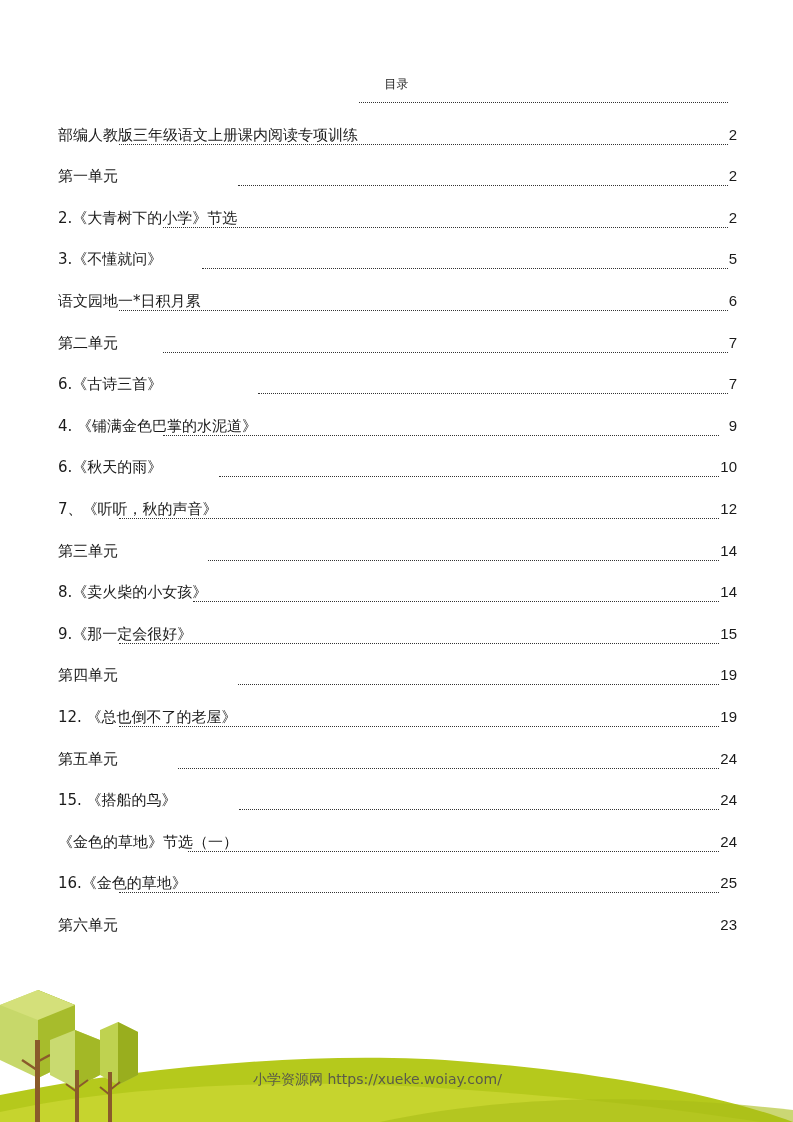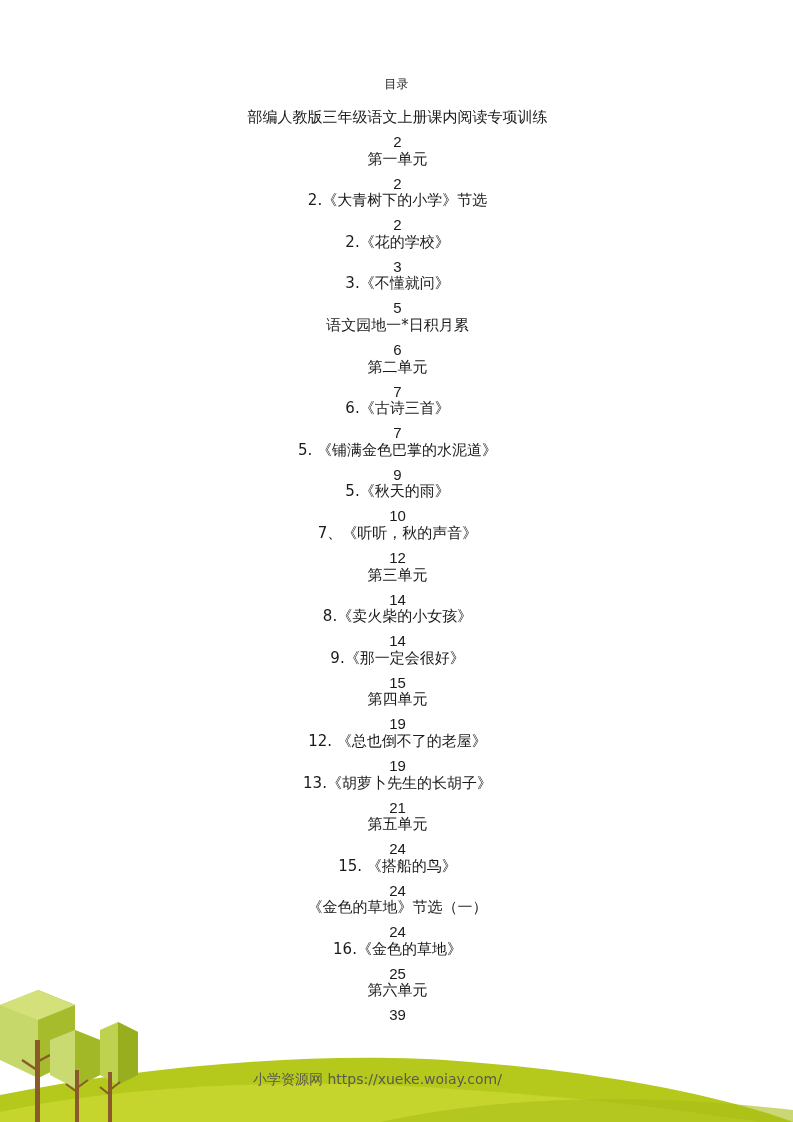--- a/index.html
+++ b/index.html
@@ -10,23 +10,23 @@
     color: #1a1a1a;
   }
   .page-title {
     position: absolute; top: 76px; left: 0; width: 793px;
     text-align: center; font-size: 12px; color: #222;
   }
   .toc {
     position: absolute; left: 58px; top: 105px; width: 679px;
   }
   .toc-row {
-    display: flex; align-items: center;
+    display: flex; align-items: flex-end;
     height: 41.6px; line-height: 24px;
-    font-size: 15px; white-space: nowrap; flex-direction: column;
+    font-size: 15px; white-space: nowrap;
   }
   .toc-label { flex: 0 0 auto; }
   .toc-dots {
     flex: 1 1 auto; overflow: hidden; margin: 0 1px;
     border-bottom: 1.6px dotted #333; height: 0; position: relative; top: -3px;
     align-self: baseline;
   }
   .toc-page { flex: 0 0 auto; font-family: "Liberation Sans", sans-serif; font-size: 15px; }
   .footer-text {
     position: absolute; top: 1071px; left: 253px;
@@ -83,51 +83,46 @@
       <span class="toc-label">第一单元</span>
       <span class="toc-dots"></span>
       <span class="toc-page">2</span>
     </div>
   <div class="toc-row">
       <span class="toc-label">2.《大青树下的小学》节选</span>
       <span class="toc-dots"></span>
       <span class="toc-page">2</span>
     </div>
   <div class="toc-row">
-      <span class="toc-label">2.《花的学校》</span>
-      <span class="toc-dots"></span>
-      <span class="toc-page">3</span>
-    </div>
-  <div class="toc-row">
       <span class="toc-label">3.《不懂就问》</span>
       <span class="toc-dots"></span>
       <span class="toc-page">5</span>
     </div>
   <div class="toc-row">
       <span class="toc-label">语文园地一*日积月累</span>
       <span class="toc-dots"></span>
       <span class="toc-page">6</span>
     </div>
   <div class="toc-row">
       <span class="toc-label">第二单元</span>
       <span class="toc-dots"></span>
       <span class="toc-page">7</span>
     </div>
   <div class="toc-row">
       <span class="toc-label">6.《古诗三首》</span>
       <span class="toc-dots"></span>
       <span class="toc-page">7</span>
     </div>
   <div class="toc-row">
-      <span class="toc-label">5. 《铺满金色巴掌的水泥道》</span>
+      <span class="toc-label">4. 《铺满金色巴掌的水泥道》</span>
       <span class="toc-dots"></span>
       <span class="toc-page">9</span>
     </div>
   <div class="toc-row">
-      <span class="toc-label">5.《秋天的雨》</span>
+      <span class="toc-label">6.《秋天的雨》</span>
       <span class="toc-dots"></span>
       <span class="toc-page">10</span>
     </div>
   <div class="toc-row">
       <span class="toc-label">7、《听听，秋的声音》</span>
       <span class="toc-dots"></span>
       <span class="toc-page">12</span>
     </div>
   <div class="toc-row">
       <span class="toc-label">第三单元</span>
@@ -148,25 +143,20 @@
       <span class="toc-label">第四单元</span>
       <span class="toc-dots"></span>
       <span class="toc-page">19</span>
     </div>
   <div class="toc-row">
       <span class="toc-label">12. 《总也倒不了的老屋》</span>
       <span class="toc-dots"></span>
       <span class="toc-page">19</span>
     </div>
   <div class="toc-row">
-      <span class="toc-label">13.《胡萝卜先生的长胡子》</span>
-      <span class="toc-dots"></span>
-      <span class="toc-page">21</span>
-    </div>
-  <div class="toc-row">
       <span class="toc-label">第五单元</span>
       <span class="toc-dots"></span>
       <span class="toc-page">24</span>
     </div>
   <div class="toc-row">
       <span class="toc-label">15. 《搭船的鸟》</span>
       <span class="toc-dots"></span>
       <span class="toc-page">24</span>
     </div>
   <div class="toc-row">
@@ -175,17 +165,17 @@
       <span class="toc-page">24</span>
     </div>
   <div class="toc-row">
       <span class="toc-label">16.《金色的草地》</span>
       <span class="toc-dots"></span>
       <span class="toc-page">25</span>
     </div>
   <div class="toc-row">
       <span class="toc-label">第六单元</span>
       <span class="toc-dots"></span>
-      <span class="toc-page">39</span>
+      <span class="toc-page">23</span>
     </div>
 </div>
 
 <div class="footer-text">小学资源网 https://xueke.woiay.com/</div>
 
 </body></html>

